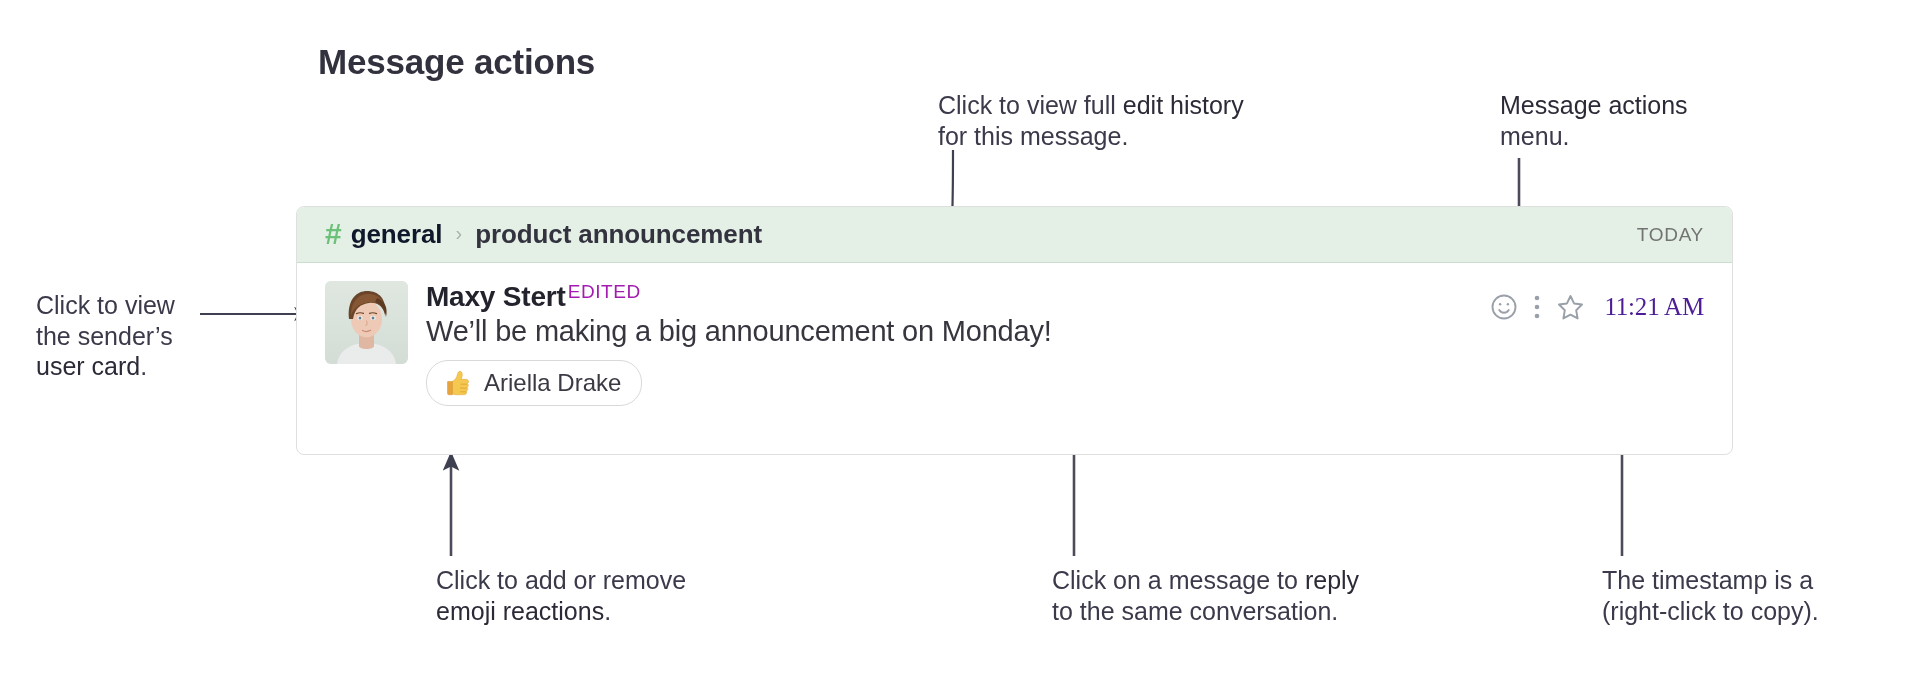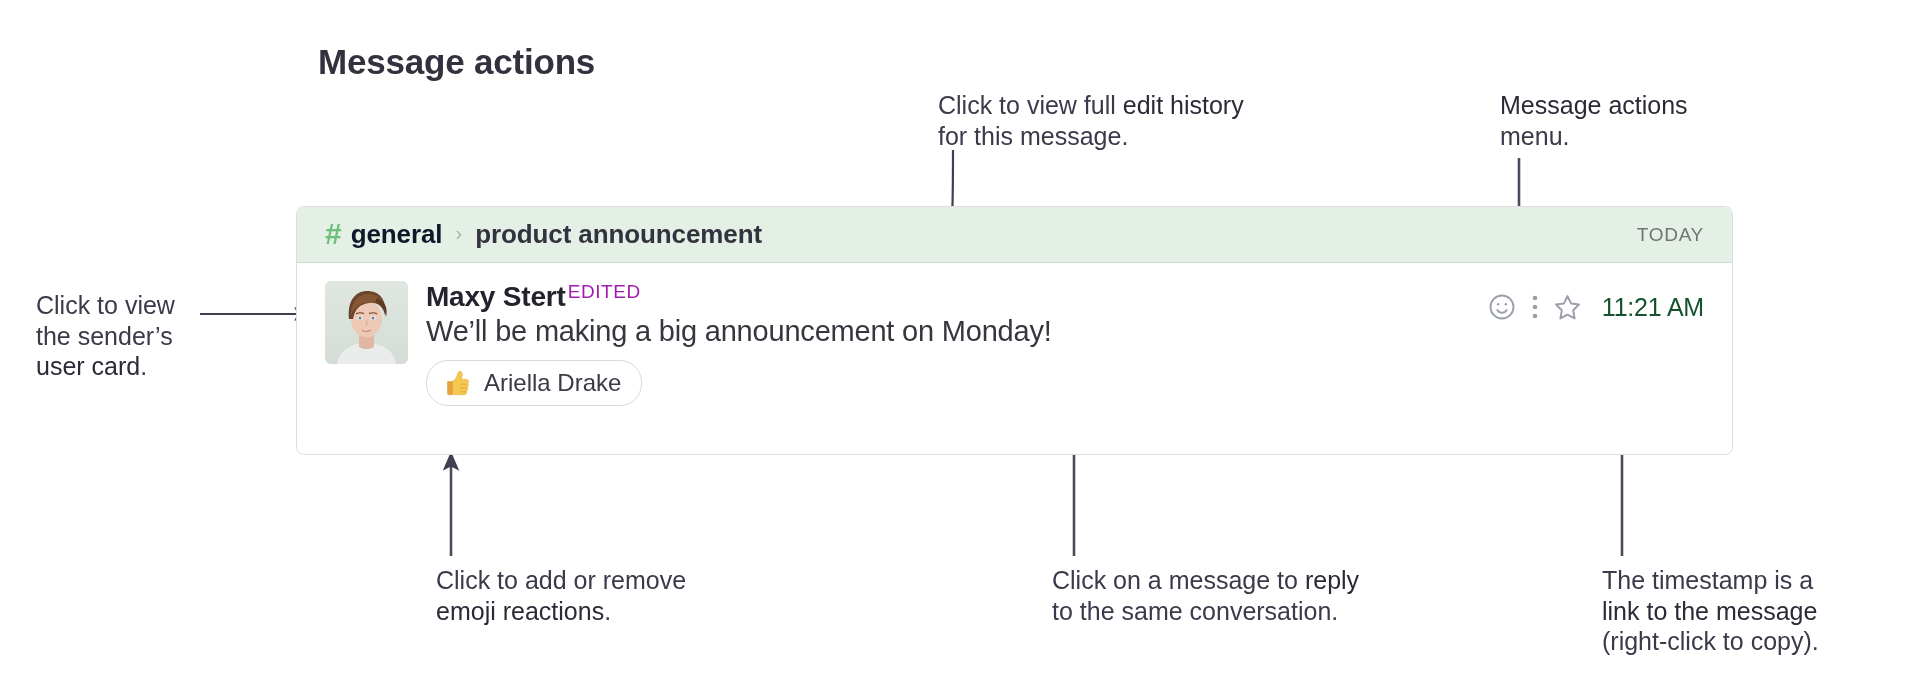--- a/index.html
+++ b/index.html
@@ -200,23 +200,24 @@
     align-items: center;
     justify-content: center;
     color: #9aa0a9;
     cursor: pointer;
   }
   .action-icon svg { display: block; }
   #dots-icon { width: 26px; }
   #timestamp {
     margin-left: 14px;
     font-size: 25px;
-    color: #14532d;
+    color: #4c1d95;
     letter-spacing: -0.2px;
     cursor: pointer;
+    font-family: Liberation Serif, serif;
   }
 </style>
 </head>
 <body>
 
 <div id="page-title">Message actions</div>
 
 <svg id="arrow-layer" viewBox="0 0 1924 696" xmlns="http://www.w3.org/2000/svg">
   <defs>
     <marker id="ah" markerWidth="9" markerHeight="9" refX="7.2" refY="3.2" orient="auto" markerUnits="strokeWidth">
@@ -258,21 +259,20 @@
   <span class="ln"><b>emoji reactions</b><span>.</span></span>
 </div>
 
 <div class="annot" id="annot-reply">
   <span class="ln"><span>Click on a message to </span><b>reply</b></span>
   <span class="ln">to the same conversation.</span>
 </div>
 
 <div class="annot" id="annot-timestamp">
   <span class="ln">The timestamp is a</span>
-  <span class="ln"><b>link to the message</b></span>
   <span class="ln">(right-click to copy).</span>
 </div>
 
 <div id="message-card">
 
   <div id="channel-header">
     <span id="hash-icon">#</span>
     <span id="channel-name">general</span>
     <span id="breadcrumb-chevron">›</span>
     <span id="topic-name">product announcement</span>

